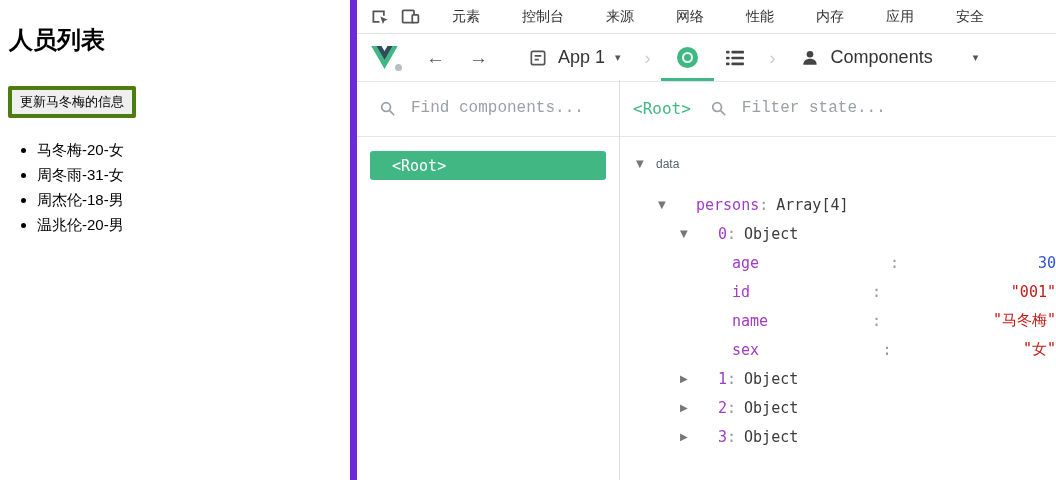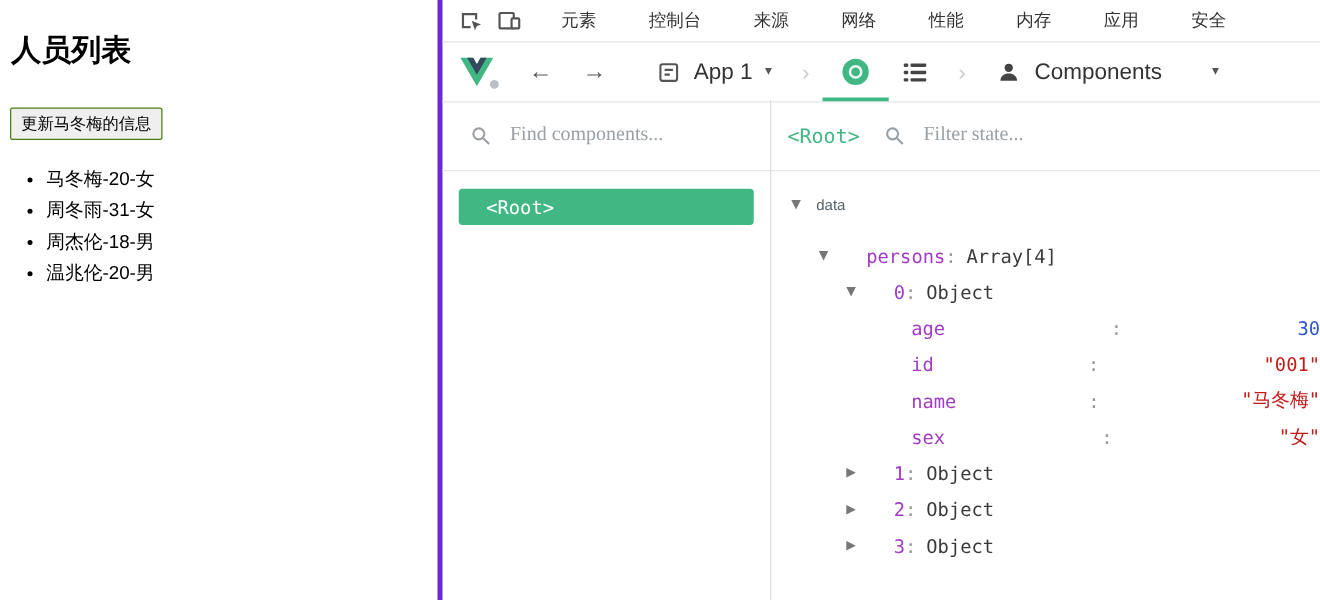--- a/index.html
+++ b/index.html
@@ -4,27 +4,27 @@
 <style>
   html,body{margin:0;padding:0;background:#fff;}
   .screen{position:relative;width:1056px;height:480px;background:#fff;overflow:hidden;
           font-family:"Liberation Sans",sans-serif;color:#000;}
 
   
   .page{position:absolute;left:0;top:0;width:350px;height:400px;}
   .page h1{margin:24px 0 0 9px;font-size:24px;font-weight:700;color:#000;}
   .update-btn{display:block;margin:30px 0 0 8px;padding:3px 8px;font-size:13px;
               font-family:"Liberation Sans",sans-serif;background:#efefef;
-              border:1px solid #4d7c0f;border-radius:2px;color:#000;cursor:pointer;}
+              border:4px solid #4d7c0f;border-radius:2px;color:#000;cursor:pointer;}
   .person-list{margin:24px 0 0 0;padding-left:37px;}
   .person-list li{font-size:15px;line-height:16px;margin-bottom:9px;color:#000;}
 
   
   .devtools{position:absolute;left:350px;top:0;width:706px;height:480px;
-            border-left:4px solid #6d28d9;box-sizing:border-box;background:#fff;}
+            border-left:7px solid #6d28d9;box-sizing:border-box;background:#fff;}
 
   .tabbar{height:33px;display:flex;align-items:center;border-bottom:1px solid #e3e3e3;
           padding-left:12px;}
   .icon-btn{display:flex;align-items:center;justify-content:center;cursor:pointer;}
   .tabbar .icon-btn{margin-right:10px;}
   .tabbar .tab{font-size:14px;color:#333;padding:0 21px;cursor:pointer;white-space:nowrap;}
   .tabbar .tab:first-of-type{margin-left:28px;}
 
   .vue-toolbar{height:47px;display:flex;align-items:center;border-bottom:1px solid #e6e6e6;
                padding-left:14px;position:relative;}
@@ -49,21 +49,21 @@
   .inspector-select{display:flex;align-items:center;margin-left:24px;gap:11px;cursor:pointer;}
   .caret-end{margin-left:40px;cursor:pointer;}
 
   .panels{position:absolute;top:80px;left:0;right:0;bottom:0;display:flex;}
   .left-panel{width:263px;border-right:1px solid #ddd;box-sizing:border-box;flex-shrink:0;}
   .right-panel{flex:1;min-width:0;}
   .search-row{height:57px;display:flex;align-items:center;border-bottom:1px solid #e6e6e6;
               padding-left:22px;gap:13px;box-sizing:border-box;}
   .right-panel .search-row{padding-left:13px;}
   .search-input{border:none;outline:none;font-size:16px;color:#333;width:175px;
-                background:transparent;font-family:Liberation Serif, serif;}
+                background:transparent;font-family:Liberation Mono, monospace;}
   .search-input::placeholder{color:#9aa0a6;}
   .root-title{color:#41b883;font-family:"DejaVu Sans Mono",monospace;font-size:16px;
               margin-right:6px;white-space:nowrap;}
 
   .root-pill{margin:14px 13px 0;height:29px;background:#41b883;border-radius:3px;color:#fff;
              display:flex;align-items:center;padding-left:22px;
              font-family:"DejaVu Sans Mono",monospace;font-size:15px;cursor:pointer;}
 
   .state-tree{padding-top:12px;font-family:"DejaVu Sans Mono",monospace;font-size:15px;}
   .row{height:29px;display:flex;align-items:center;cursor:default;}

